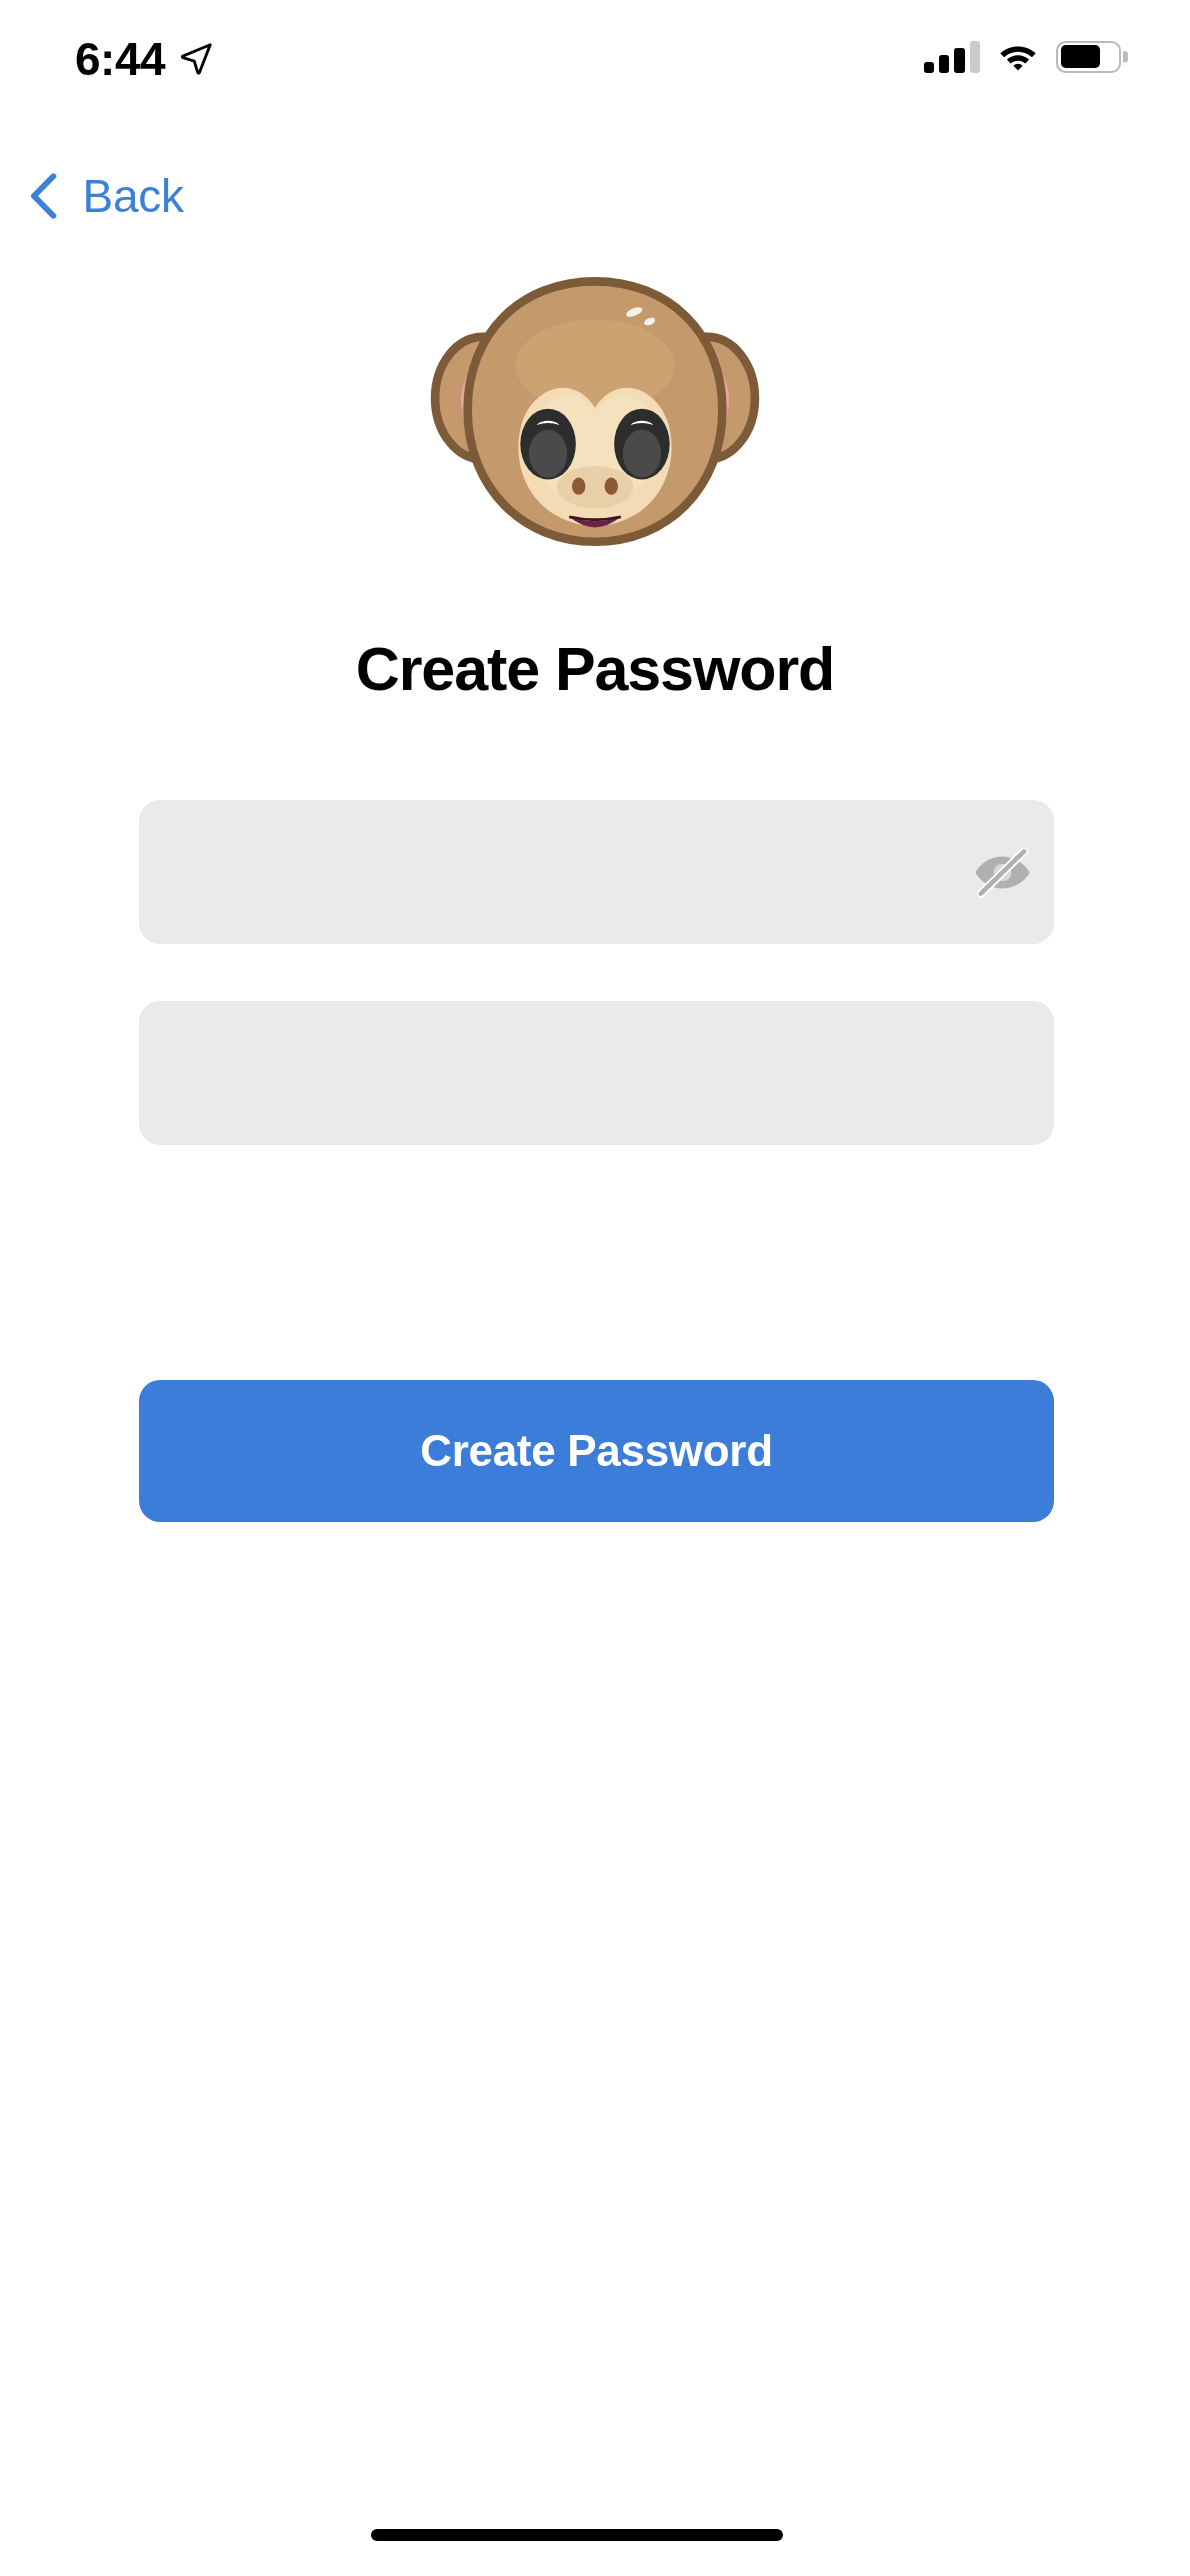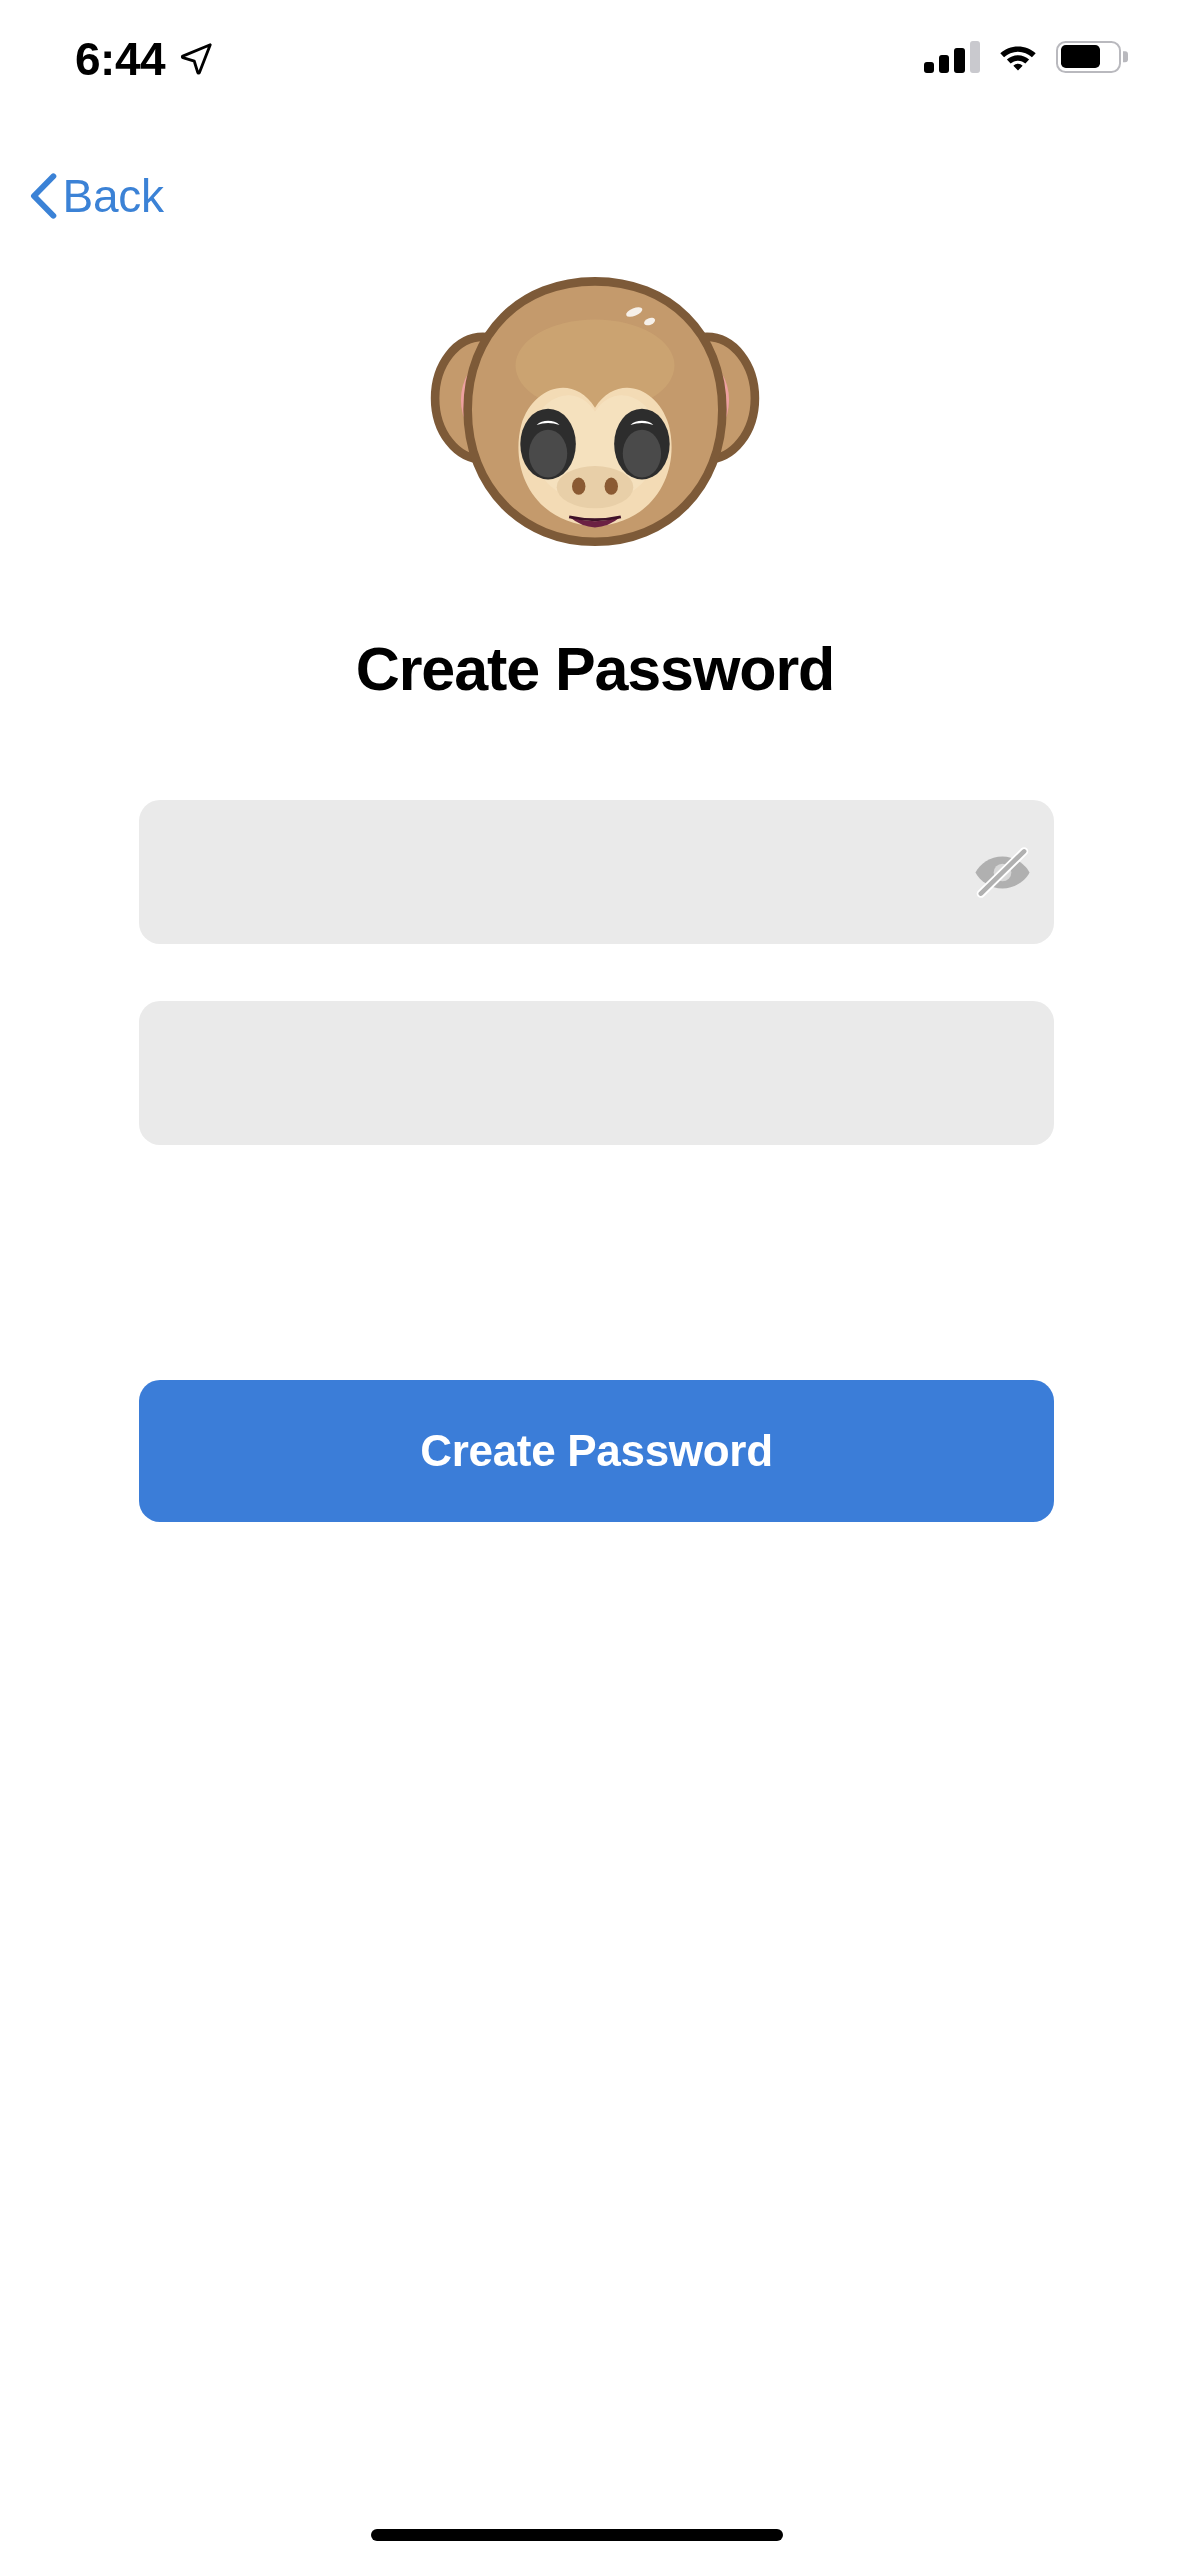--- a/index.html
+++ b/index.html
@@ -54,21 +54,21 @@
     width:4.8px; height:11.5px; background:#b9b9be;
     border-radius:0 2.9px 2.9px 0;
   }
   .battery-fill {
     height:100%; background:#000; border-radius:4.8px;
   }
 
   
   .back-nav {
     position:absolute; left:9.6px; top:163px;
-    display:flex; align-items:center; gap:3px;
+    display:flex; align-items:center; gap:23px;
     padding:9.6px 17px;
     cursor:pointer;
   }
   .chevron-left { width:33px; height:46px; display:block; }
   .back-label {
     font-size:46px; color:#3B82D6; line-height:1;
     letter-spacing:-0.3px;
   }
 
   

